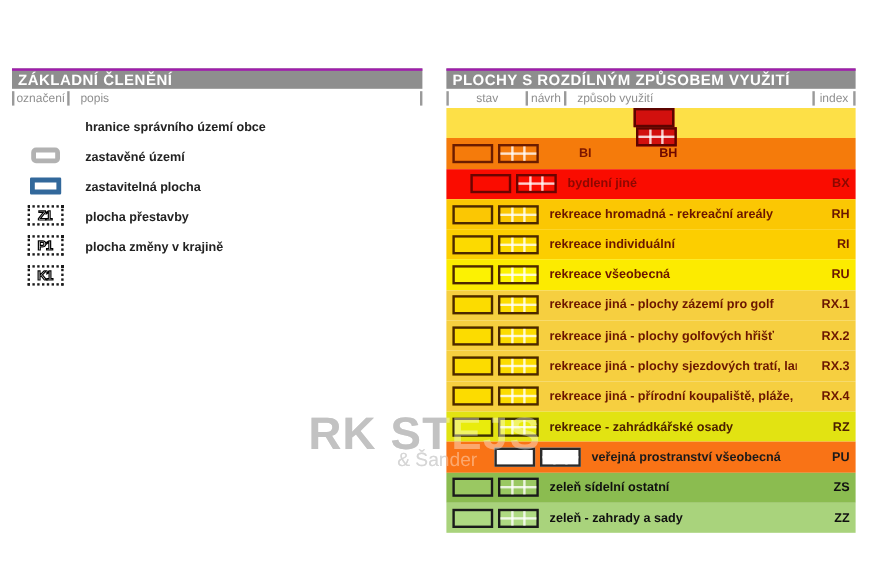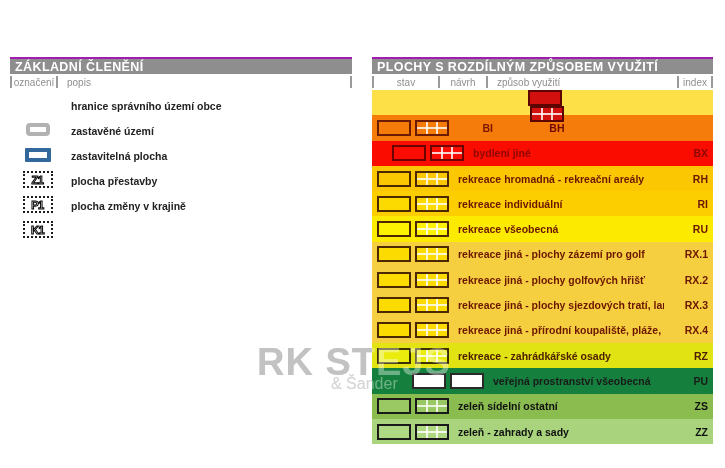--- a/index.html
+++ b/index.html
@@ -106,21 +106,21 @@
     </div>
   </div>
   </section>
 
   <section class="panel panel-right">
     <div class="bar-title">PLOCHY S ROZDÍLNÝM ZPŮSOBEM VYUŽITÍ</div>
     <div class="colhead">
       <span class="vbar"></span>
       <span class="ch-cell ch-c" style="width:64px">stav</span>
       <span class="vbar"></span>
-      <span class="ch-cell ch-c" style="width:46px">návrh</span>
+      <span class="ch-cell ch-c" style="width:30px">návrh</span>
       <span class="vbar"></span>
       <span class="ch-cell ch-l" style="flex:1">způsob využití</span>
       <span class="vbar"></span>
       <span class="ch-cell ch-c" style="width:32px">index</span>
       <span class="vbar"></span>
     </div>
     <div class="rrows" id="right-rows">
     <div class="rrow" style="background: #fde047; color: rgb(110, 8, 0); flex-direction: column;">
       <span class="sw sw-stav" style="background: rgb(210, 16, 14); border-color: rgb(92, 4, 0);"></span>
       <span class="sw sw-navrh" style="background: rgb(210, 16, 14); border-color: rgb(92, 4, 0);">
@@ -234,21 +234,21 @@
       <span class="sw sw-stav" style="background: rgb(233, 236, 12); border-color: rgb(60, 48, 0);"></span>
       <span class="sw sw-navrh" style="background: rgb(233, 236, 12); border-color: rgb(60, 48, 0);">
         <span class="gv g1"></span>
         <span class="gv g2"></span>
         <span class="gh"></span>
       </span>
       <span class="rlabel">rekreace - zahrádkářské osady</span>
       <span class="rindex">RZ</span>
     </div>
 
-    <div class="rrow" style="background: #15803d; color: rgb(26, 26, 26); padding-left: 40px;">
+    <div class="rrow" style="background: #f97316; color: rgb(26, 26, 26); padding-left: 40px;">
       <span class="sw sw-stav" style="background: rgb(255, 255, 255); border-color: rgb(42, 42, 42);"></span>
       <span class="sw sw-navrh" style="background: rgb(255, 255, 255); border-color: rgb(42, 42, 42);">
         <span class="gv g1"></span>
         <span class="gv g2"></span>
         <span class="gh"></span>
       </span>
       <span class="rlabel">veřejná prostranství všeobecná</span>
       <span class="rindex">PU</span>
     </div>
 

